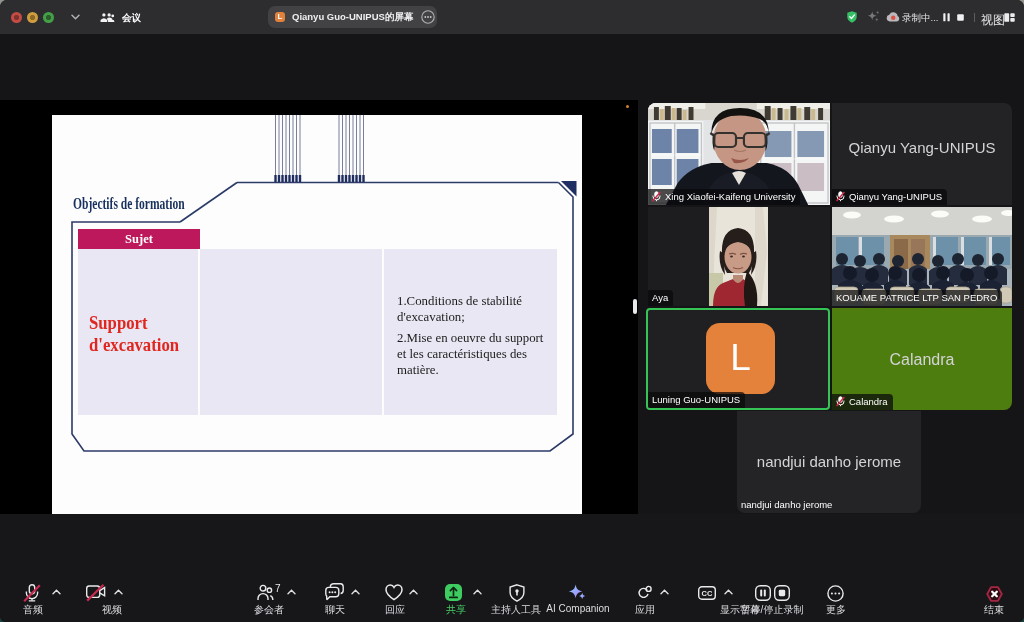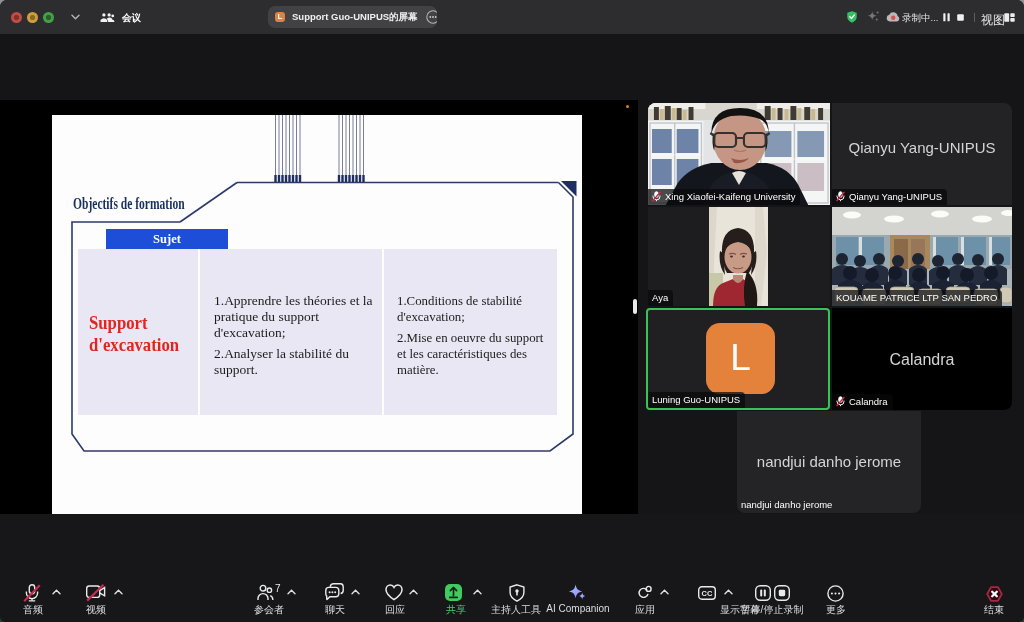--- a/index.html
+++ b/index.html
@@ -12,21 +12,21 @@
   #tab{position:absolute;left:268px;top:6px;width:169px;height:22px;background:#424245;border-radius:7px;display:flex;align-items:center;overflow:hidden;}
   #tabicon{flex:none;width:10px;height:10px;border-radius:3px;background:#e0813c;color:#fff;font-size:8px;font-weight:bold;text-align:center;line-height:10px;margin-left:7px;}
   #tabtitle{color:#efeff1;font-size:9.5px;font-weight:bold;margin-left:7px;white-space:nowrap;}
   .tbtxt{font-size:10px;color:#e4e4e7;white-space:nowrap;}
   
   #band{position:absolute;left:0;top:34px;width:1024px;height:488px;background:#151518;}
   #sharearea{position:absolute;left:0;top:100px;width:638px;height:414px;background:#000;}
   #slide{position:absolute;left:52px;top:15px;width:530px;height:399px;background:#fdfdfe;}
   #bottomzone{position:absolute;left:0;top:514px;width:1024px;height:108px;background:#17171a;}
   
-  .thead{position:absolute;background:#1d4ed8;color:#fff;font-family:"Liberation Serif",serif;font-weight:bold;font-size:12.5px;text-align:center;line-height:20px;margin-left:28px;}
+  .thead{position:absolute;background:#be185d;color:#fff;font-family:"Liberation Serif",serif;font-weight:bold;font-size:12.5px;text-align:center;line-height:20px;}
   .tbody{position:absolute;background:#e9e7f3;}
   .serif{font-family:"Liberation Serif",serif;}
   
   .tile{position:absolute;background:#232326;overflow:hidden;}
   .vname{position:absolute;left:0;bottom:0;background:rgba(8,8,10,0.72);color:#fff;font-size:9.5px;padding:2px 5px 3px 4px;border-radius:0 4px 0 0;display:flex;align-items:center;gap:4px;white-space:nowrap;}
   .cname{position:absolute;left:0;right:0;text-align:center;color:#d4d4d7;font-size:15px;}
   .tblabel{position:absolute;top:603px;color:#dddee1;font-size:10px;white-space:nowrap;text-align:center;transform:translateX(-50%);}
   .chev{position:absolute;top:589px;}
 </style>
 </head>
@@ -47,21 +47,21 @@
         <circle cx="4.6" cy="2.3" r="2"></circle>
         <circle cx="11" cy="2.3" r="2"></circle>
         <path d="M0.5 8.6 q4.1 -4.6 8.2 0 l0 2.4 l-8.2 0 z"></path>
         <path d="M8 7.2 q3 -3.4 6.8 -0.2 l0 4 l-5 0 q0.3 -2.6 -1.8 -3.8 z"></path>
         <circle cx="15.4" cy="3.6" r="1.7"></circle>
         <path d="M12.6 10.2 q1.4 -2.8 4 -1.6 l1 2.4 l-5 0 z"></path>
       </svg>
     <div class="abs" style="left:122px;top:12px;color:#fff;font-size:9.5px;font-weight:bold;">会议</div>
     <div id="tab">
       <div id="tabicon">L</div>
-      <div id="tabtitle">Support Guo-UNIPUS的屏幕</div>
+      <div id="tabtitle">Qianyu Guo-UNIPUS的屏幕</div>
       <svg style="margin-left:8px;flex:none;" width="14" height="14" viewBox="0 0 14 14">
           <circle cx="7" cy="7" r="6.2" fill="none" stroke="#b2b2b6" stroke-width="1.1"></circle>
           <circle cx="4.3" cy="7" r="0.9" fill="#c9c9cd"></circle>
           <circle cx="7" cy="7" r="0.9" fill="#c9c9cd"></circle>
           <circle cx="9.7" cy="7" r="0.9" fill="#c9c9cd"></circle>
         </svg>
     </div>
     <svg class="abs" style="left:847px;top:11px;" width="10" height="12" viewBox="0 0 10 12">
         <path d="M5 0.3 L9.7 1.8 L9.7 6 Q9.7 9.6 5 11.7 Q0.3 9.6 0.3 6 L0.3 1.8 Z" fill="#36c065"></path>
         <polyline points="2.8,5.8 4.5,7.5 7.4,3.9" fill="none" stroke="#fff" stroke-width="1.3" stroke-linecap="round" stroke-linejoin="round"></polyline>
@@ -141,21 +141,20 @@
             <rect x="310.3" y="60" width="2.4" height="7"></rect>
         </g>
       </svg>
 
       <div class="thead" style="left:26px;top:114px;width:122px;height:20px;">Sujet</div>
 
       <div class="tbody" style="left:26px;top:134px;width:120px;height:166px;"></div>
       <div class="tbody" style="left:148px;top:134px;width:182px;height:166px;"></div>
       <div class="tbody" style="left:332px;top:134px;width:173px;height:166px;"></div>
       <div class="abs serif" style="left:37px;top:197px;width:120px;color:#e0261f;font-weight:bold;font-size:19px;line-height:22px;transform:scaleX(0.88);transform-origin:0 0;">Support d'excavation</div>
-      <div class="abs serif" style="left:162px;top:178px;width:220px;color:#1c1c1c;font-size:13.5px;line-height:16px;">1.Apprendre les théories et la<br>pratique du support<br>d'excavation;<div style="height:5px;"></div>2.Analyser la stabilité du<br>support.</div>
       <div class="abs serif" style="left:345px;top:178px;width:220px;color:#1c1c1c;font-size:13.5px;line-height:16px;transform:scaleX(0.95);transform-origin:0 0;">1.Conditions de stabilité<br>d'excavation;<div style="height:5px;"></div>2.Mise en oeuvre du support<br>et les caractéristiques des<br>matière.</div>
     </div>
 
     <div class="abs" style="left:626px;top:5px;width:3px;height:3px;border-radius:50%;background:#d2842f;"></div>
 
     <div class="abs" style="left:633px;top:199px;width:4px;height:15px;border-radius:2px;background:#e9e9eb;"></div>
   </div>
 
   <div id="tiles">
 
@@ -378,21 +377,21 @@
         </div>
     </div>
 
     <div class="tile" style="left:646px;top:308px;width:184px;height:102px;background:#202023;border:2px solid #35c455;box-sizing:border-box;border-radius:4px;">
       <div class="abs" style="left:58px;top:13px;width:69px;height:69px;border-radius:14px;background:#e4813b;color:#fff;font-size:37px;font-weight:normal;display:flex;align-items:center;justify-content:center;padding-bottom:2px;">L</div>
       <div class="vname">
           <span>Luning Guo-UNIPUS</span>
         </div>
     </div>
 
-    <div class="tile" style="left:832px;top:308px;width:180px;height:102px;background:#000000;border-radius:0 0 8px 0;text-decoration:underline;">
+    <div class="tile" style="left:832px;top:308px;width:180px;height:102px;background:#4d7c0f;border-radius:0 0 8px 0;text-decoration:underline;">
       <div class="cname" style="top:43px;font-size:16px;">Calandra</div>
       <div class="vname">
         <svg width="9" height="11" viewBox="0 0 9 11">
             <g stroke="#fff" stroke-width="1" fill="none">
               <rect x="2.8" y="0.8" width="3.4" height="5.6" rx="1.7" fill="#fff"></rect>
               <path d="M1 4.6 L1 5.4 A3.5 3.5 0 0 0 8 5.4 L8 4.6"></path>
               <line x1="4.5" y1="8.9" x2="4.5" y2="10.2"></line>
             </g>
             <line x1="0.6" y1="10" x2="8.4" y2="1" stroke="#d32648" stroke-width="1.4"></line>
           </svg>
@@ -427,21 +426,21 @@
     <svg class="abs" style="left:86px;top:584px;" width="20" height="18" viewBox="0 0 20 18">
       <g stroke="#e9eaec" stroke-width="1.4" fill="none">
         <rect x="0.7" y="2" width="13" height="11.4" rx="2.4"></rect>
         <path d="M13.7 8.8 L18.6 11.8 L18.6 3.6 L13.7 6.6"></path>
       </g>
       <line x1="1.2" y1="16.6" x2="17.5" y2="0.8" stroke="#c62b50" stroke-width="2.2"></line>
     </svg>
     <svg class="chev" style="left:114px;" width="9" height="6" viewBox="0 0 9 6">
         <polyline points="1,4.7 4.5,1.3 8,4.7" fill="none" stroke="#dfe0e3" stroke-width="1.4" stroke-linecap="round"></polyline>
       </svg>
-    <div class="tblabel" style="left:96px;text-align:center;">视频</div>
+    <div class="tblabel" style="left:112px;text-align:center;">视频</div>
 
     <svg class="abs" style="left:257px;top:584px;" width="17" height="18" viewBox="0 0 17 18">
       <g stroke="#e9eaec" stroke-width="1.4" fill="none">
         <circle cx="6" cy="4.2" r="2.8"></circle>
         <path d="M1 16 L1 14.6 A5 5 0 0 1 11 14.6 L11 16"></path>
         <circle cx="12.4" cy="6.2" r="2.2"></circle>
         <path d="M13.3 11.7 A4 4 0 0 1 15.8 15.4 L15.8 16"></path>
       </g>
     </svg>
     <div class="abs" style="left:275px;top:583px;color:#e9eaec;font-size:10px;">7</div>

